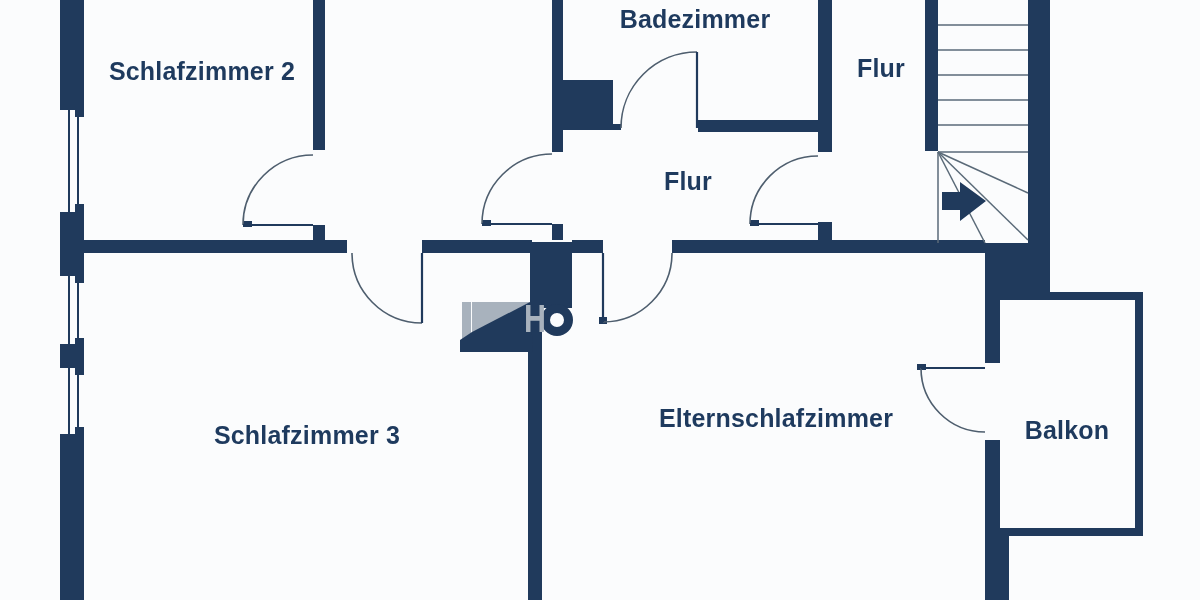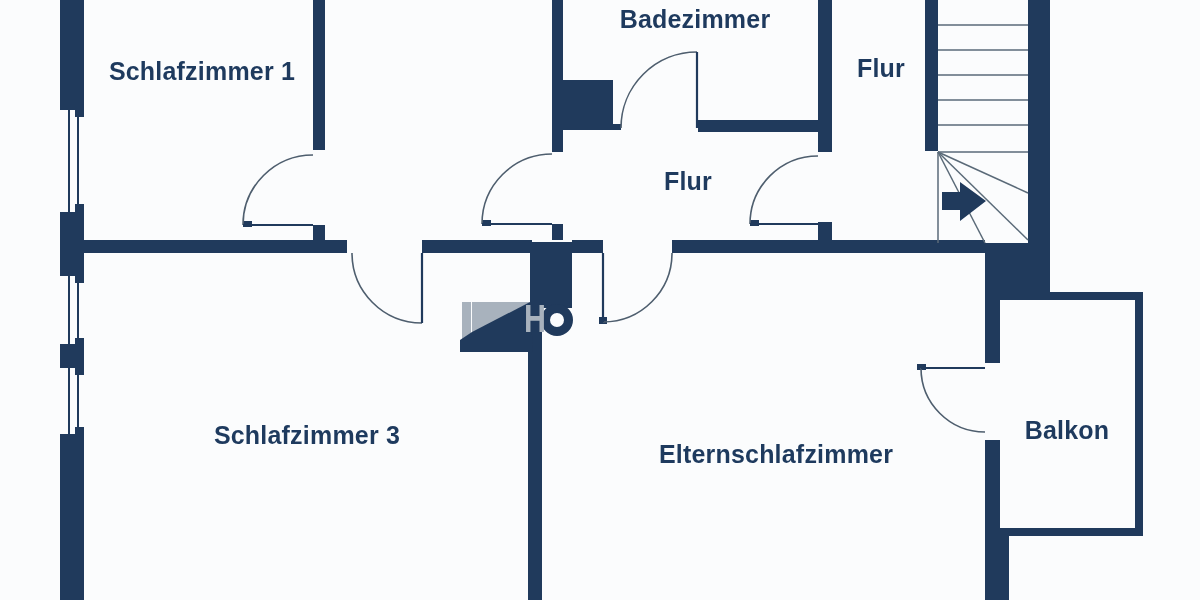--- a/index.html
+++ b/index.html
@@ -143,21 +143,21 @@
     <g>
       <rect x="462" y="302" width="9" height="48" fill="#a8b2bd"></rect>
       <polygon points="472,302 530,302 472,345" fill="#a8b2bd"></polygon>
       <polygon points="460,352 460,340 472,332 530,302 533,352" fill="#203a5c"></polygon>
       <circle cx="557" cy="320" r="11.5" stroke="#203a5c" stroke-width="9" fill="none"></circle>
     </g>
   </svg>
 
   <div class="wm-text" style="left:524px;top:300px;color:var(--wm)">H</div>
 
-  <span class="room-label" style="left:202px;top:71px">Schlafzimmer 1</span>
+  <span class="room-label" style="left:202px;top:71px">Schlafzimmer 2</span>
   <span class="room-label" style="left:695px;top:19px">Badezimmer</span>
   <span class="room-label" style="left:881px;top:68px">Flur</span>
   <span class="room-label" style="left:688px;top:181px">Flur</span>
   <span class="room-label" style="left:307px;top:435px">Schlafzimmer 3</span>
-  <span class="room-label" style="left:776px;top:454px">Elternschlafzimmer</span>
+  <span class="room-label" style="left:776px;top:418px">Elternschlafzimmer</span>
   <span class="room-label" style="left:1067px;top:430px">Balkon</span>
 
 </div>
 
 </body></html>

